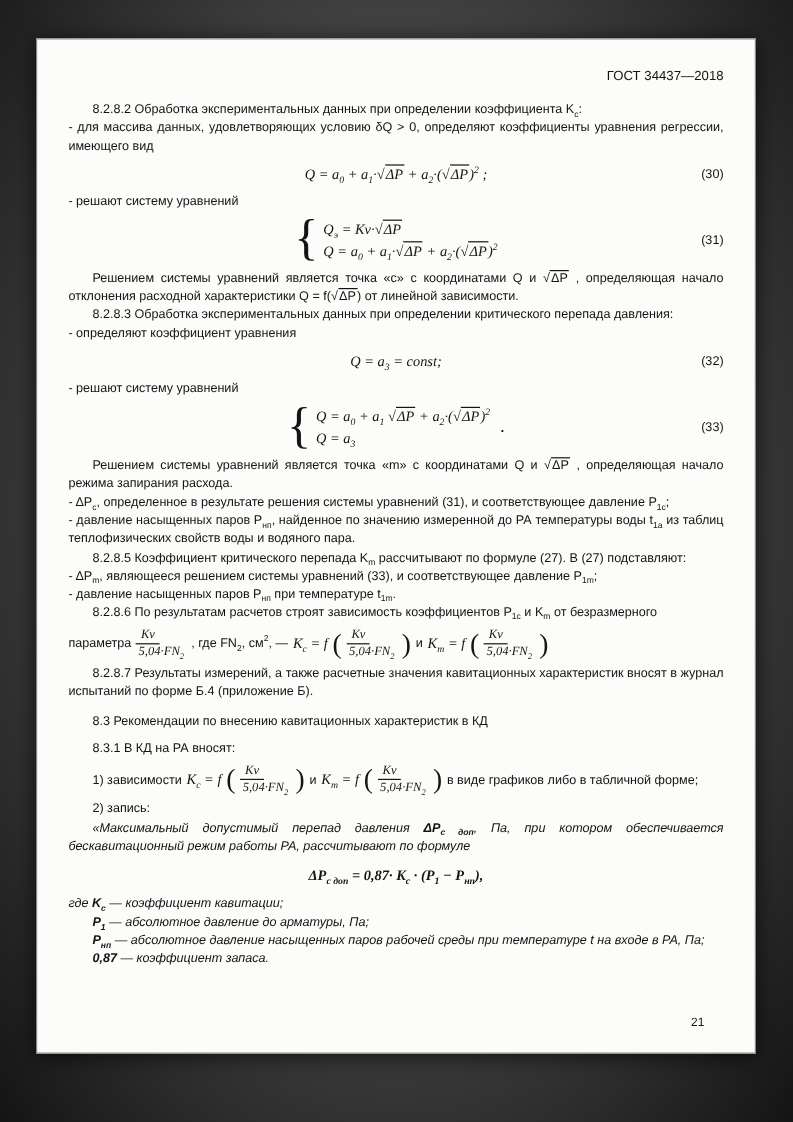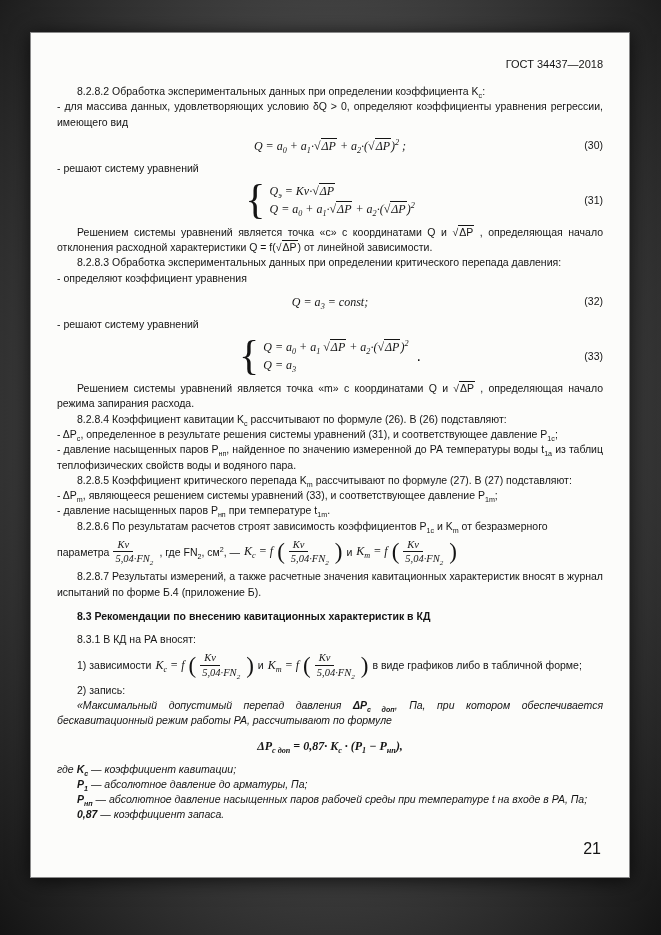--- a/index.html
+++ b/index.html
@@ -12,42 +12,42 @@
     background:radial-gradient(ellipse at 50% 45%, #565656 0%, #424242 55%, #141414 100%);}
   .page{
     position:absolute;left:30px;top:32px;width:600px;height:846px;
     background:#fcfcfa;color:#141414;padding:26px 27px 0 27px;box-sizing:border-box;
     box-shadow:0 2px 18px rgba(0,0,0,.75), inset 0 0 0 1px #8a8a8a;
     overflow:hidden;
   }
   .doc-header{text-align:right;font-weight:normal;font-size:11px;margin-bottom:14px}
   p{font-size:10.5px;line-height:15.3px;margin:0;text-align:justify}
   .ind{text-indent:20px}
-  .heading{font-weight:bold;font-size:10.5px;line-height:15.3px;margin:9px 0 8px;text-indent:20px;text-align:left}
+  .heading{font-weight:normal;font-size:10.5px;line-height:15.3px;margin:9px 0 8px;text-indent:20px;text-align:left}
   sub,sup{font-size:0.68em;line-height:0}
   .math{font-family:"Liberation Serif",serif;font-style:italic;font-size:12px}
   .eq{position:relative;text-align:center;margin:6px 0 7px}
   .eqn{position:absolute;right:0;top:50%;transform:translateY(-50%);font-size:10.5px;font-style:normal;font-family:"Liberation Sans",sans-serif}
   .sqrt{white-space:nowrap}
   .rad{border-top:1px solid currentColor;padding:0 1px}
   .system{display:inline-flex;align-items:center;vertical-align:middle}
   .brace{font-family:"Liberation Serif",serif;font-style:normal;font-weight:300;font-size:42px;line-height:.85;margin-right:4px}
   .syslines{display:inline-flex;flex-direction:column;align-items:flex-start;gap:3px;text-align:left}
   .sysdot{margin-left:8px;font-style:normal;align-self:center}
   .fline{display:flex;align-items:center;gap:4px;font-size:10.5px;margin:4px 0;white-space:nowrap;text-align:left}
   .fline .pad{padding-left:20px}
   .frac{display:inline-flex;flex-direction:column;align-items:flex-start;font-family:"Liberation Serif",serif;font-style:italic;font-size:10.5px;line-height:1.25;vertical-align:middle}
   .fnum{border-bottom:1px solid #141414;padding:0 4px}
   .fden{padding:0 2px}
   .tp{font-family:"Liberation Serif",serif;font-weight:300;font-size:23px;line-height:1;font-style:normal}
   .def{font-style:italic}
   .ind2{text-indent:20px}
   .bold{font-weight:bold}
   .qf{margin:7px 0 8px}
-  .pagenum{position:absolute;right:29px;bottom:20px;font-size:16px}
+  .pagenum{position:absolute;right:43px;bottom:20px;font-size:10px}
 </style>
 </head>
 <body>
 
 <div class="backdrop"></div>
 
 <div class="page">
 
   <div class="doc-header">ГОСТ 34437—2018</div>
 
@@ -91,21 +91,20 @@
         <span>Q = a<sub>0</sub> + a<sub>1</sub> <span class="sqrt"><span class="rsym">√</span><span class="rad">ΔP</span></span> + a<sub>2</sub>·(<span class="sqrt"><span class="rsym">√</span><span class="rad">ΔP</span></span>)<sup>2</sup></span>
         <span>Q = a<sub>3</sub></span>
       </span>
       <span class="sysdot">.</span>
     </span>
     <span class="eqn">(33)</span>
   </div>
 
   <p class="ind">Решением системы уравнений является точка «m» с координатами Q и <span class="sqrt"><span class="rsym">√</span><span class="rad">ΔP</span></span> , определяющая начало режима запирания расхода.</p>
 
-  <p class="ind">8.2.8.4 Коэффициент кавитации K<sub>с</sub> рассчитывают по формуле (26). В (26) подставляют:</p>
   <p>- ΔP<sub>с</sub>, определенное в результате решения системы уравнений (31), и соответствующее давление P<sub>1с</sub>;</p>
   <p>- давление насыщенных паров P<sub>нп</sub>, найденное по значению измеренной до РА температуры воды t<sub>1а</sub> из таблиц теплофизических свойств воды и водяного пара.</p>
 
   <p class="ind">8.2.8.5 Коэффициент критического перепада K<sub>m</sub> рассчитывают по формуле (27). В (27) подставляют:</p>
   <p>- ΔP<sub>m</sub>, являющееся решением системы уравнений (33), и соответствующее давление P<sub>1m</sub>;</p>
   <p>- давление насыщенных паров P<sub>нп</sub> при температуре t<sub>1m</sub>.</p>
 
   <p class="ind">8.2.8.6 По результатам расчетов строят зависимость коэффициентов P<sub>1с</sub> и K<sub>m</sub> от безразмерного</p>
 
   <div class="fline">

